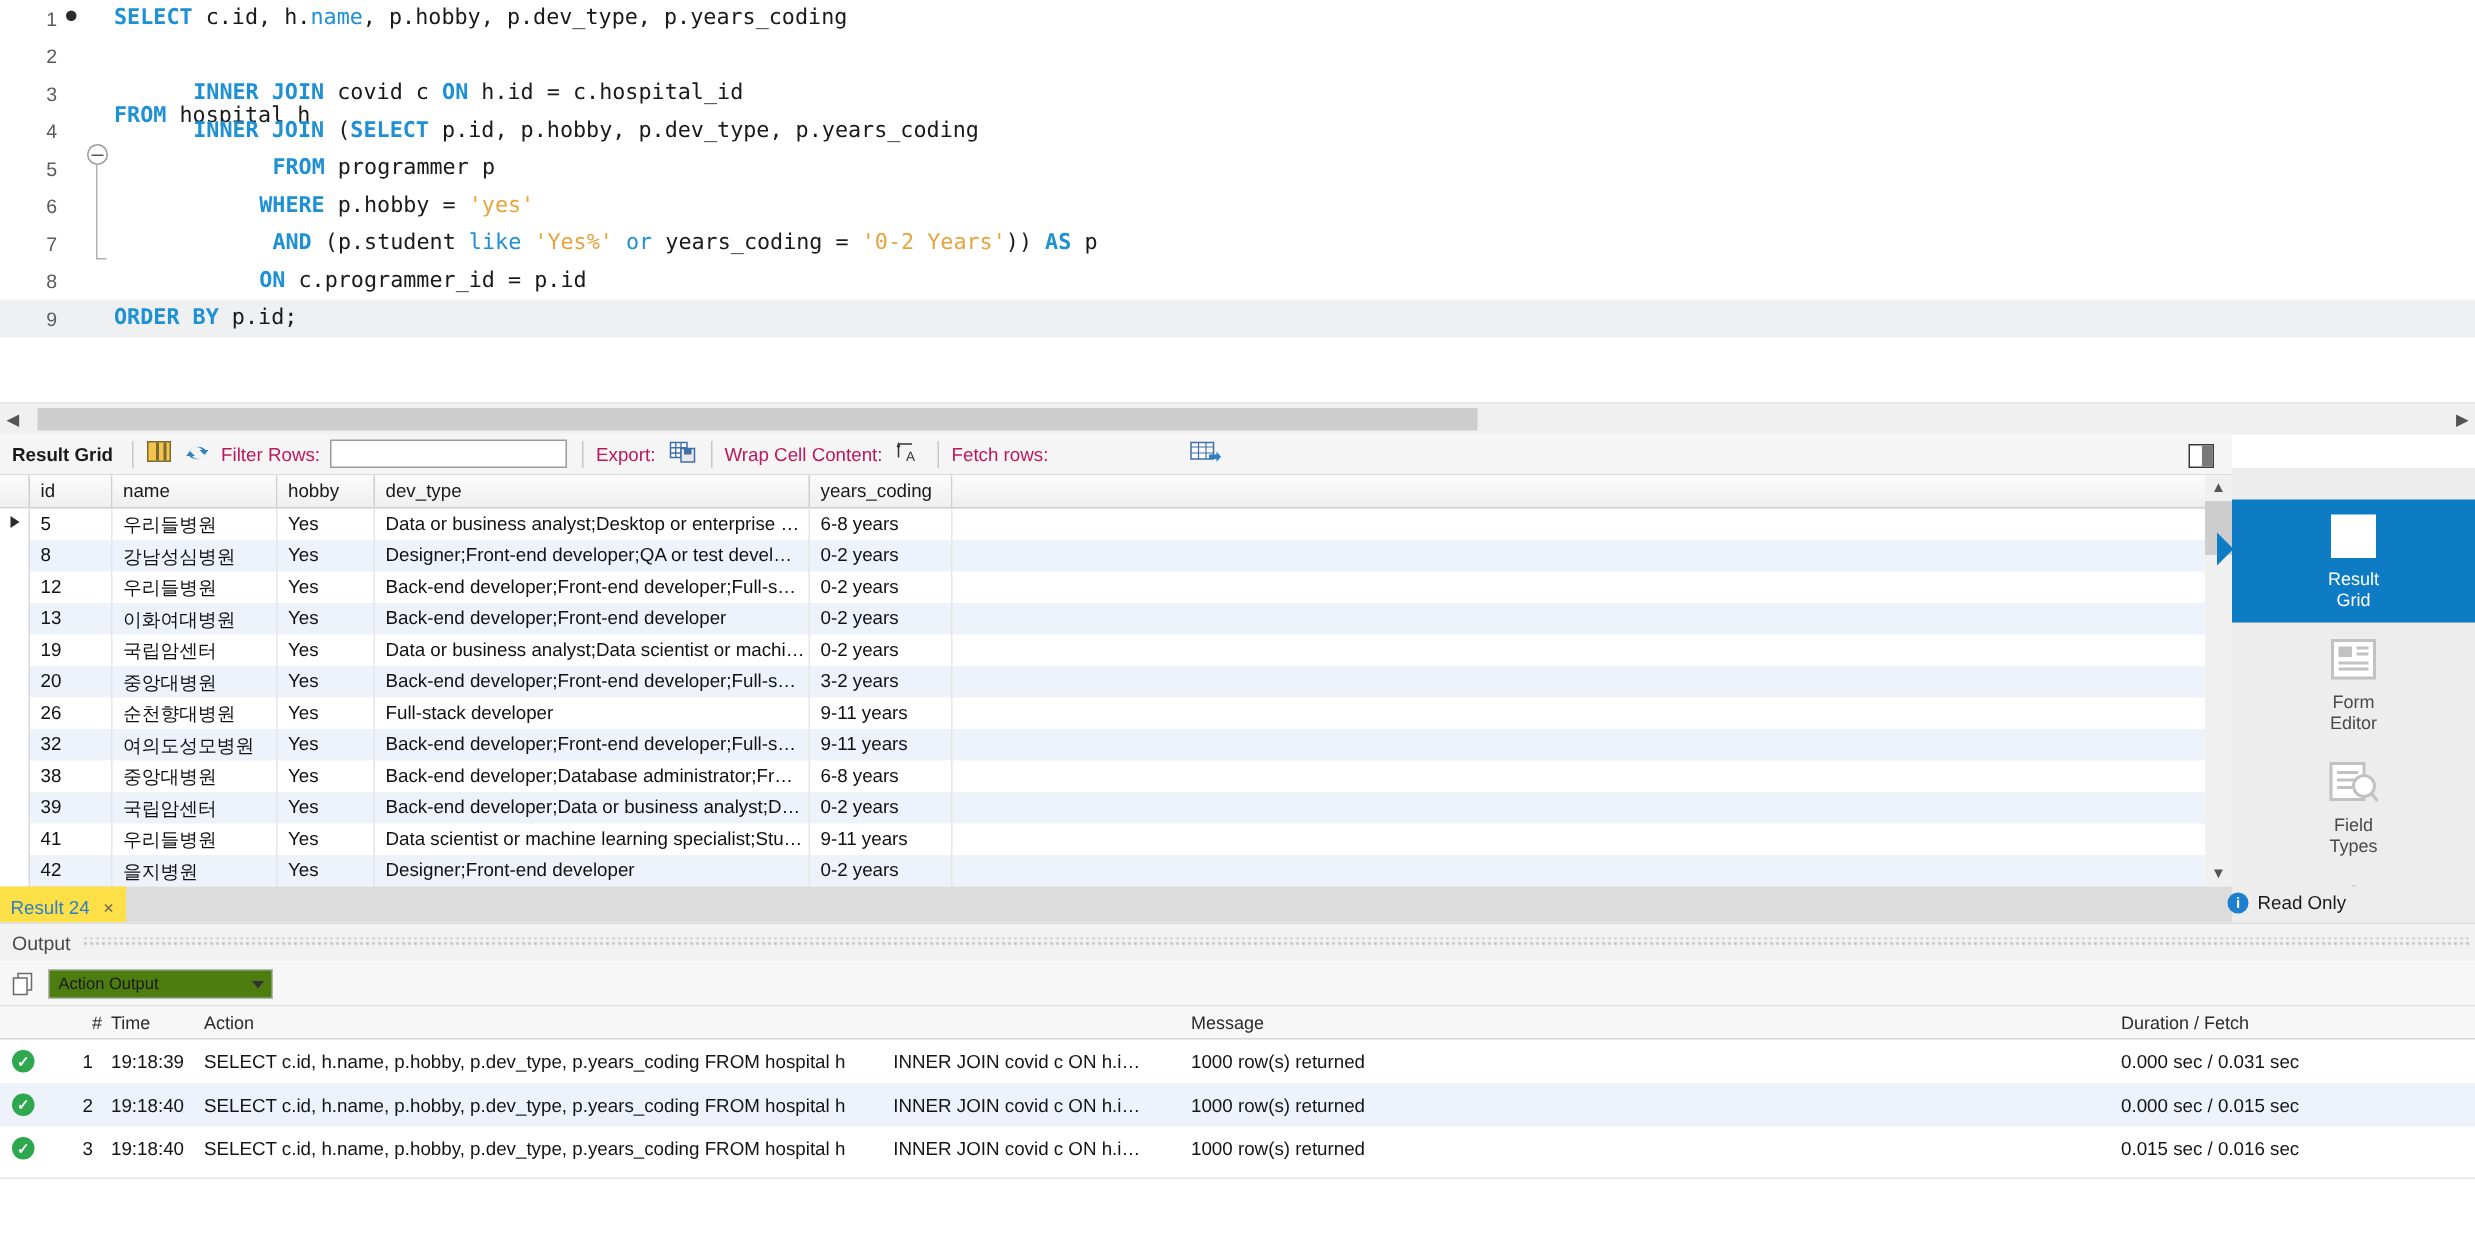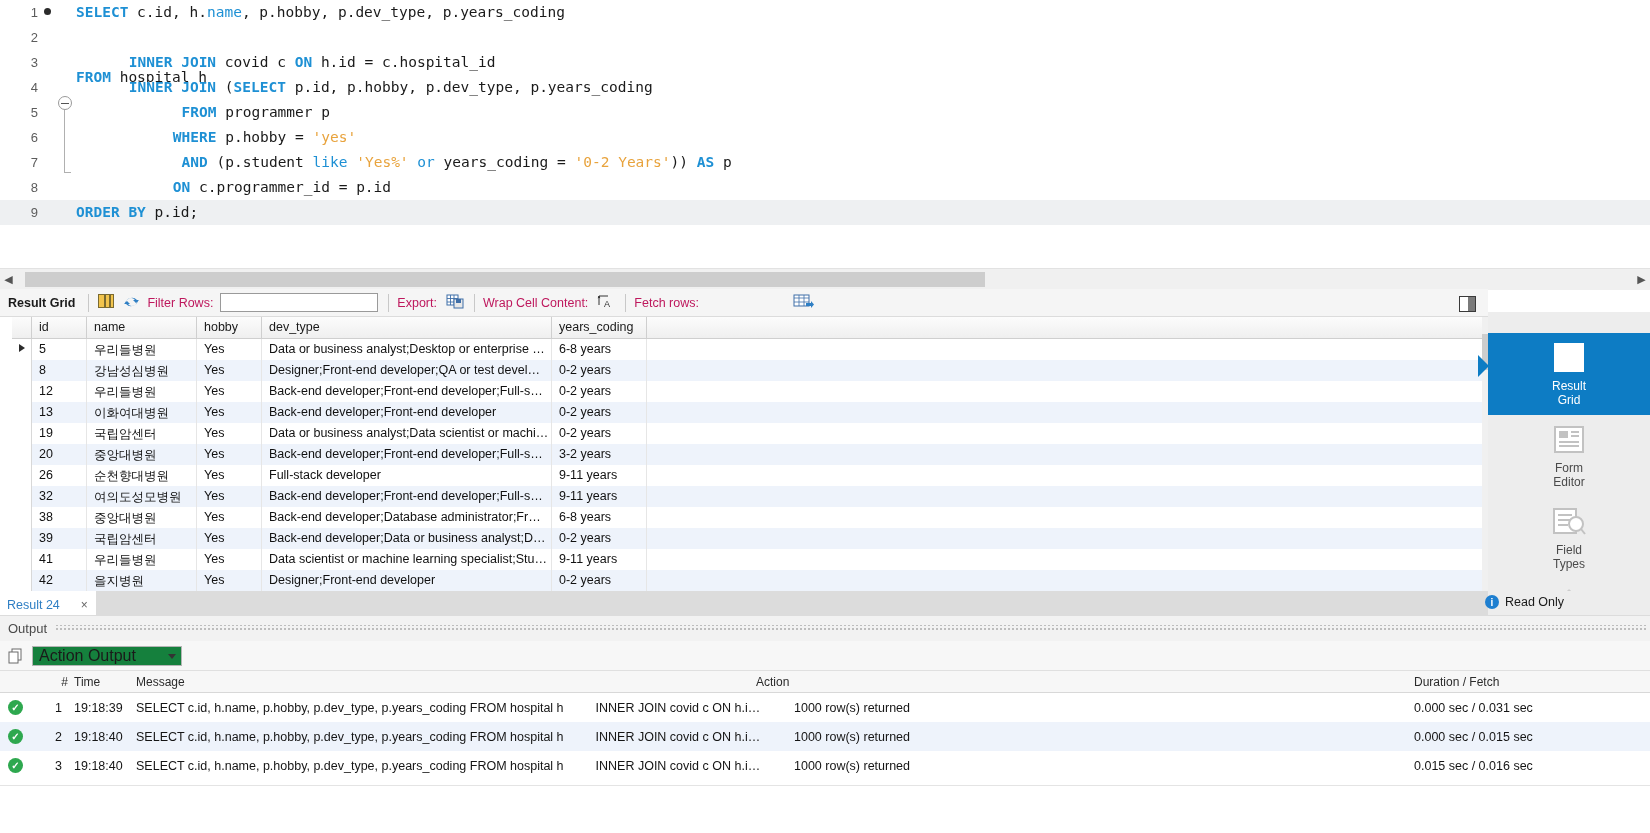--- a/index.html
+++ b/index.html
@@ -79,21 +79,21 @@
   .yicon:after { content:""; position:absolute; top:0; bottom:0; left:5px; width:1.2px; background:#7a6a30; box-shadow: 5px 0 0 #7a6a30;}
 
   
   .panel-toggle {
     position: absolute; left: 1459px; top: 296px; width: 17px; height: 16px;
     border: 1.5px solid #3a3a3a; background: #fff;
   }
   .panel-toggle:after { content:""; position:absolute; right:0; top:0; bottom:0; width:7px; background:#7a7a7a;}
 
   
-  .grid-wrap { position: absolute; left: 12px; top: 317px; width: 1488px; height: 274px; background: #fff; }
+  .grid-wrap { position: absolute; left: 0; top: 317px; width: 1488px; height: 274px; background: #fff; }
   .grid-head {
     display: flex; height: 22px; background: #f2f2f2;
     border-bottom: 1px solid #cfcfcf; font-size: 12.5px; color: #1a1a1a;
   }
   .grid-head .hcell {
     border-right: 1px solid #cfcfcf; padding: 3px 0 0 7px; overflow: hidden; white-space: nowrap;
     background: linear-gradient(#fcfcfc, #efefef);
   }
   .c-sel { width: 20px; }
   .c-id { width: 55px; }
@@ -123,40 +123,40 @@
   .sp-item { width: 162px; height: 82px; display:flex; flex-direction: column; align-items:center; justify-content:center;
              font-size: 12px; color: #4a4a4a; text-align:center; line-height: 14px; }
   .sp-item.active { background: #0d7cc4; color: #fff; }
   .sp-icon { width: 36px; height: 32px; margin-bottom: 5px; position: relative; }
   .sp-arrow { position: absolute; left: -10px; top: 22px; width:0; height:0;
               border-left: 11px solid #0d7cc4; border-top: 11px solid transparent; border-bottom: 11px solid transparent; }
   .sp-chev { width:162px; height: 40px; display:flex; align-items:center; justify-content:center; color:#cdcdcd; font-size: 24px;}
 
   
   .restab-bar { position:absolute; left:0; top:591px; width:1488px; height:24px; background:#dcdcdc; }
-  .restab { position:absolute; left:0; top:0; height:24px; padding: 4px 8px 0 7px; background:#ffffff;
-            font-size: 12.5px; color:#2f7fc4; display:flex; align-items:center;gap:12px; }
+  .restab { position:absolute; left:0; top:0; height:24px; padding: 4px 8px 0 7px; background:#fde047;
+            font-size: 12.5px; color:#2f7fc4; display:flex; align-items:center; }
   .restab .x { margin-left: 9px; color:#666; font-size: 12px; }
 
   .readonly-bar { position:absolute; left:1488px; top:591px; width:162px; height:24px; background:#ededed;}
   .ro-wrap { position:absolute; left:1485px; top:595px; display:flex; align-items:center; font-size:12.5px; color:#1a1a1a;}
   .ro-ico { width:14px; height:14px; border-radius:50%; background:#1e7fd0; color:#fff; font-size:10px;
             display:flex; align-items:center; justify-content:center; margin-right:6px; font-weight:bold;}
 
   
   .output-hdr { position:absolute; left:0; top:615px; width:1650px; height:26px; background:#f2f2f2;
                 display:flex; align-items:center; border-top:1px solid #dcdcdc; }
   .output-hdr .otitle { font-size:13px; color:#4a4a4a; padding: 0 8px 0 8px; }
   .dotted { flex:1; height:7px; background-image: radial-gradient(#bdbdbd 36%, transparent 38%);
             background-size: 4px 4px; background-position: 0 2px; margin-right: 4px; }
 
   .out-select-bar { position:absolute; left:0; top:641px; width:1650px; height:30px; background:#f7f7f7;
                     display:flex; align-items:center; border-bottom:1px solid #e0e0e0;}
   .copy-ico { width:16px; height:16px; margin:0 8px 0 8px; position:relative; }
-  .out-select { width:150px; height:20px; border:1px solid #b5b5b5; background:#15803d; font-size:16px;
+  .out-select { width:150px; height:20px; border:1px solid #b5b5b5; background:#4d7c0f; font-size:11px;
                 color:#1a1a1a; display:flex; align-items:center; padding-left:6px; position:relative; }
   .out-select .arrow { position:absolute; right:5px; top:7px; width:0;height:0;
       border-left:4px solid transparent;border-right:4px solid transparent;border-top:5px solid #333;}
 
   .act-head { position:absolute; left:0; top:671px; width:1650px; height:22px; background:#f7f7f7;
               display:flex; font-size:12px; color:#2b2b2b; border-bottom:1px solid #d8d8d8;}
   .act-head .ah { padding: 4px 0 0 6px; overflow:hidden; white-space:nowrap; }
   .a-stat { width: 26px; }
   .a-num { width: 42px; text-align:right; padding-right:6px; }
   .a-time { width: 62px; }
@@ -432,22 +432,22 @@
     <div class="out-select">
       <span>Action Output</span>
       <span class="arrow"></span>
     </div>
   </div>
 
   <div class="act-head">
     <div class="ah a-stat"></div>
     <div class="ah a-num">#</div>
     <div class="ah a-time">Time</div>
+    <div class="ah a-action">Action</div>
     <div class="ah a-msg">Message</div>
-    <div class="ah a-action">Action</div>
     <div class="ah a-dur">Duration / Fetch</div>
   </div>
 
   <div class="act-list" id="act-list">
       <div class="act-row">
         <div class="a-stat">
           <div class="ok-ico">✓</div>
         </div>
         <div class="ac a-num" style="text-align: right;">1</div>
         <div class="ac a-time">19:18:39</div>

